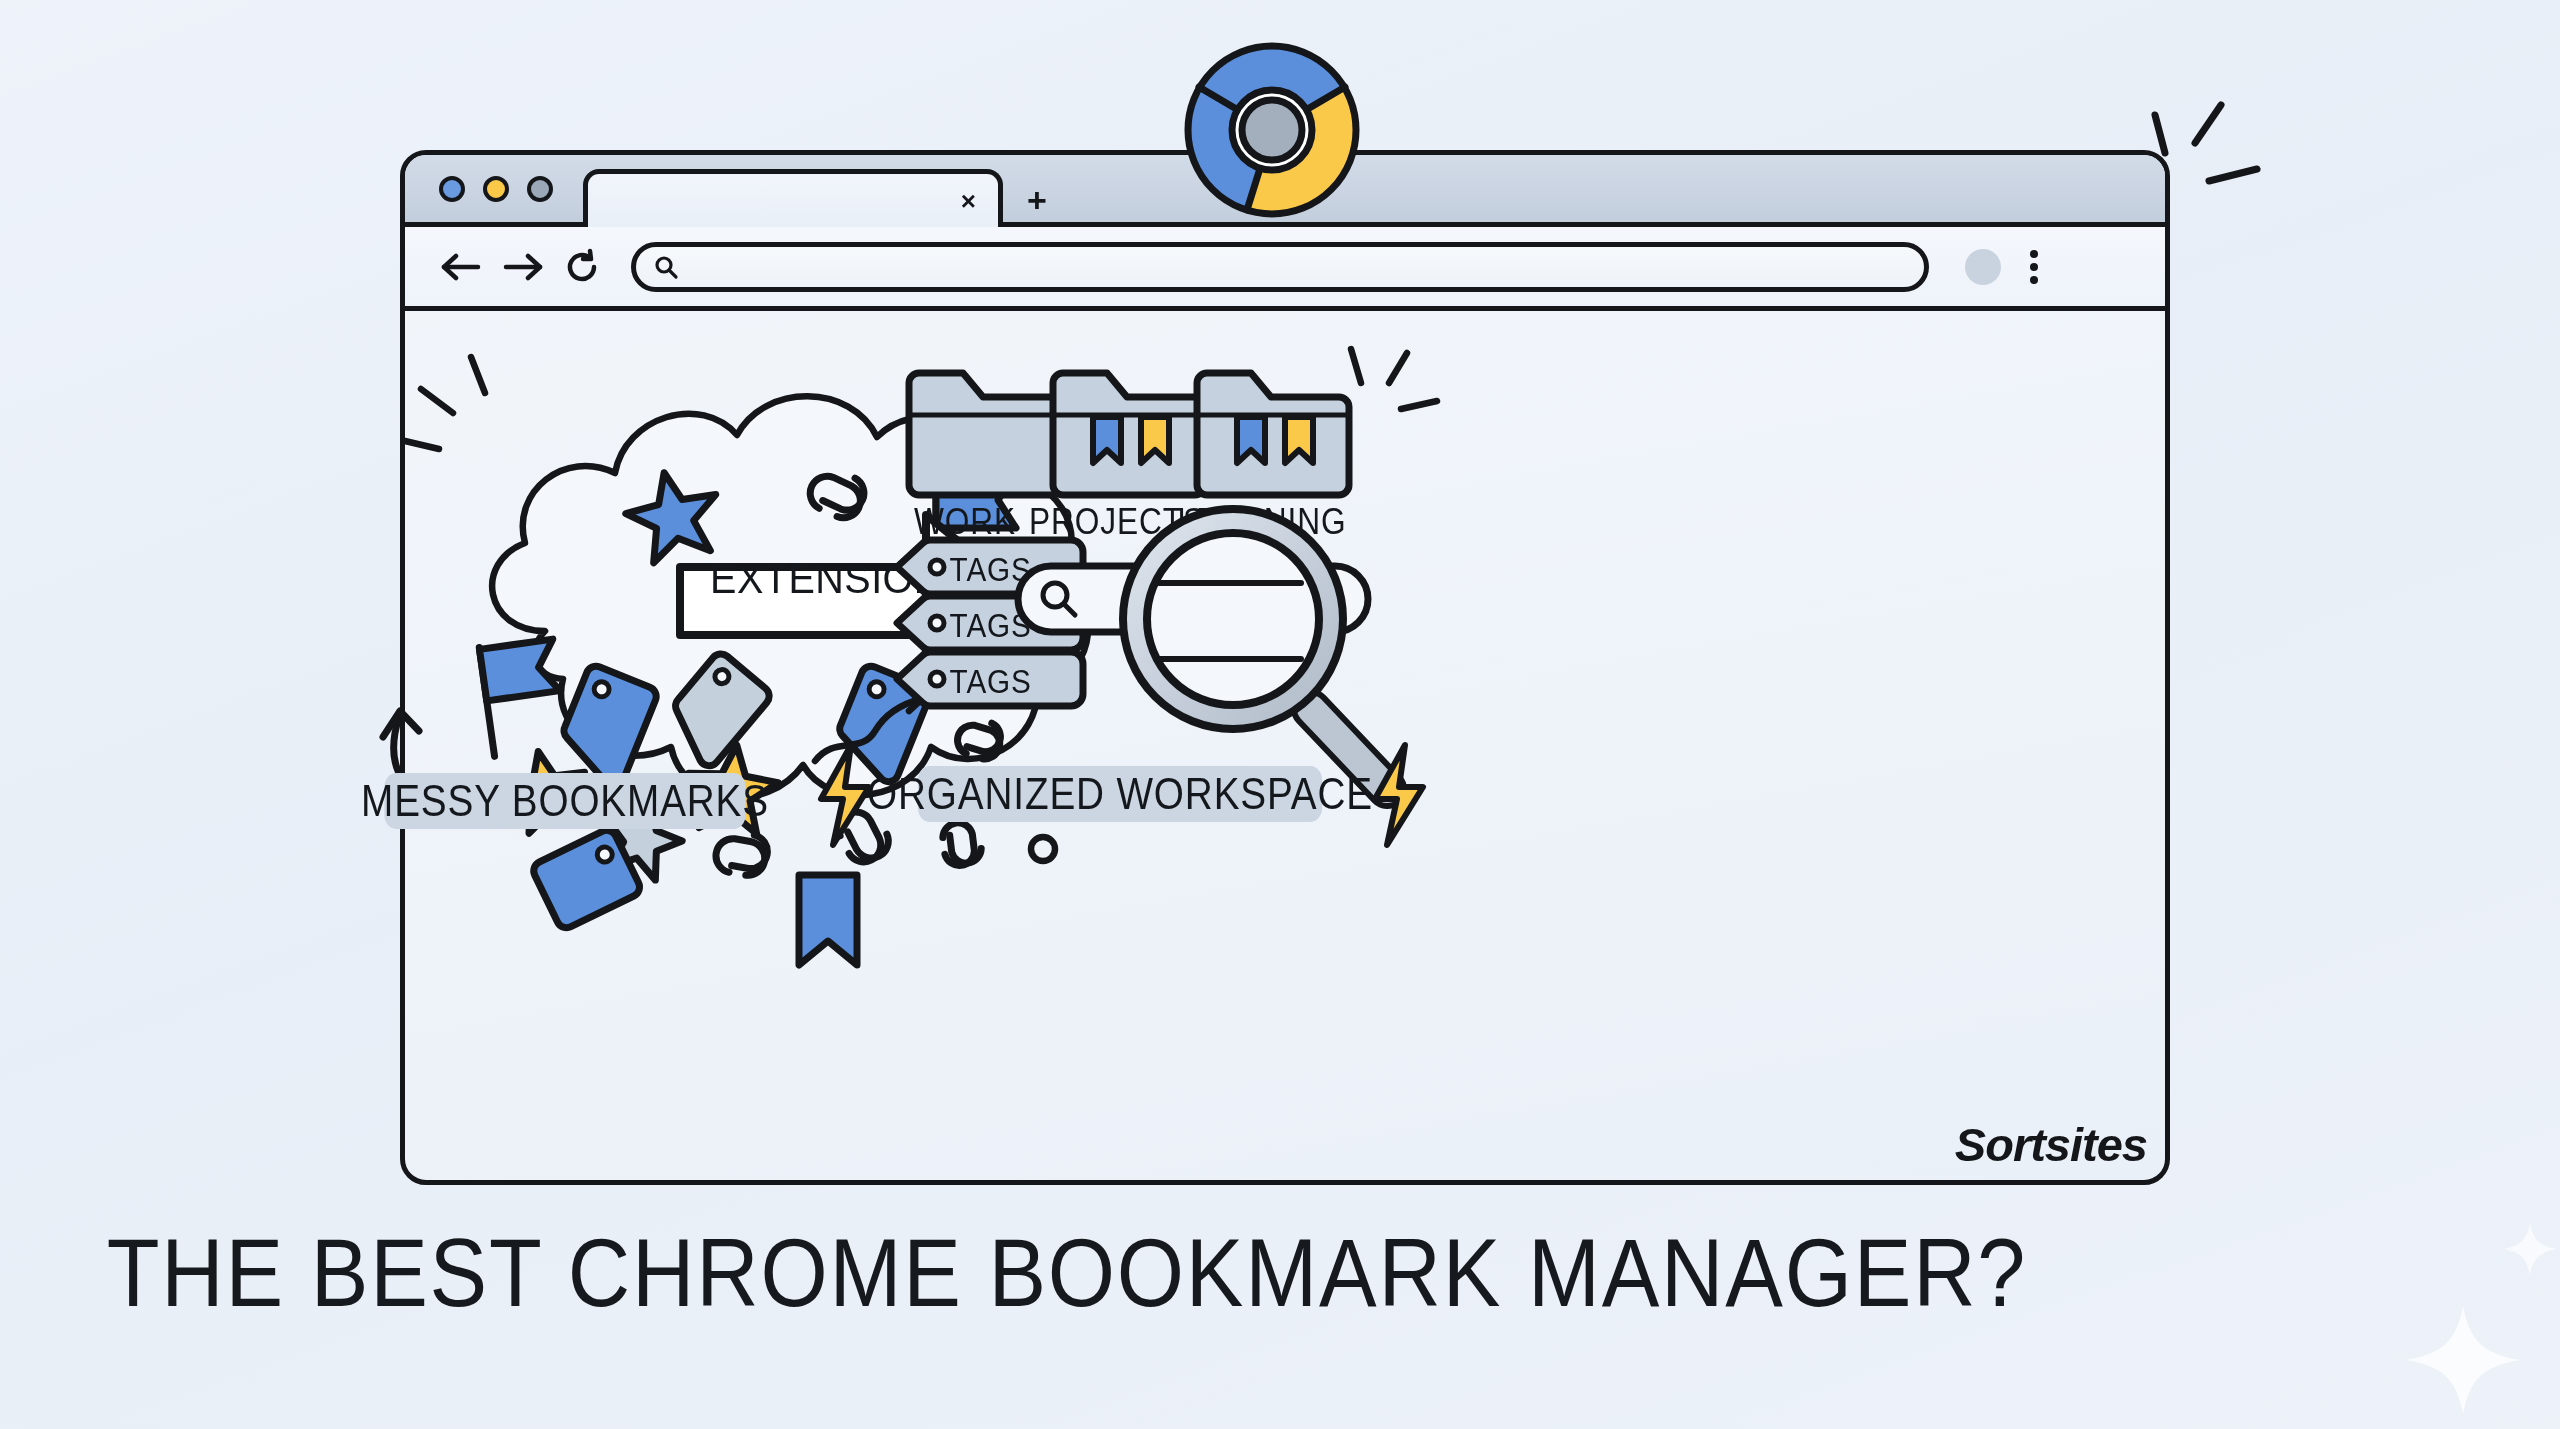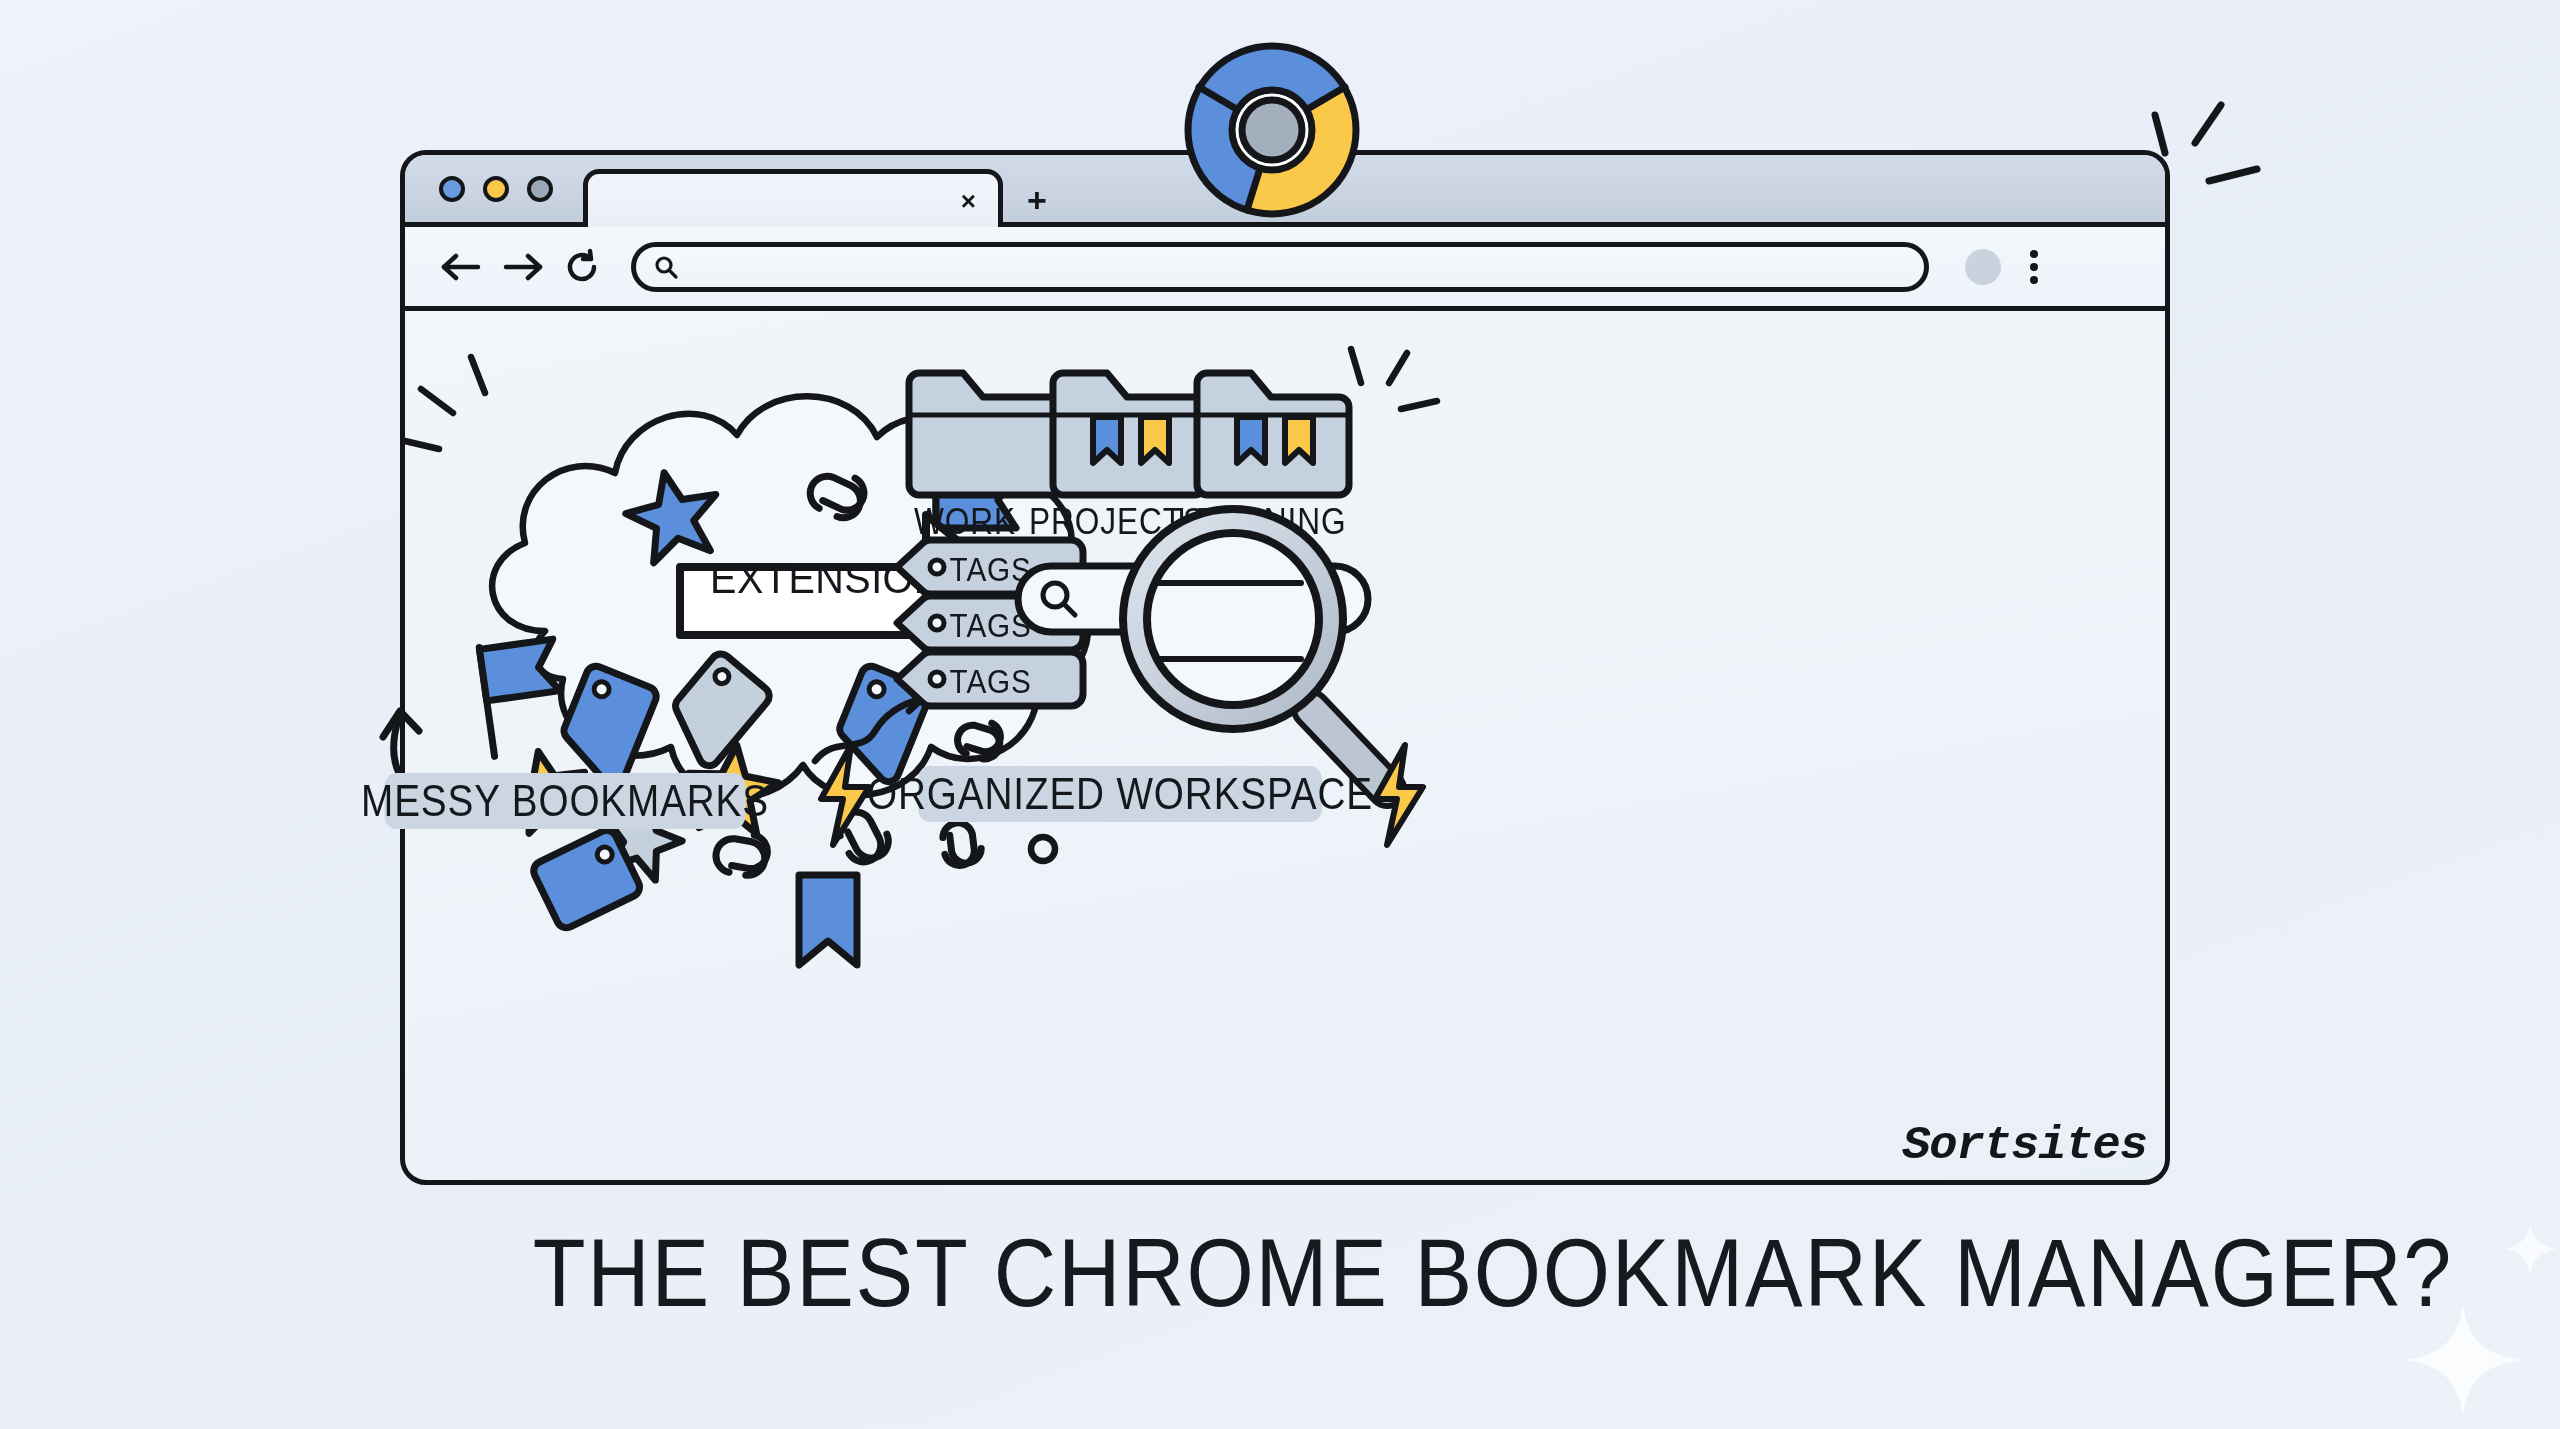--- a/index.html
+++ b/index.html
@@ -228,35 +228,35 @@
     letter-spacing: 0.5px;
     transform: scaleX(0.92);
     white-space: nowrap;
   }
 
   
   #brand-signature {
     position: absolute;
     right: 18px;
     bottom: 8px;
-    font-family: Liberation Mono, monospace;
+    font-family: Liberation Sans, sans-serif;
     font-style: italic;
     font-size: 47px;
     font-weight: bold;
     color: #141619;
     letter-spacing: -1px;
   }
 
   
   #headline {
     position: absolute;
     left: 0;
     top: 1218px;
     width: 2560px;
-    text-align: right;
+    text-align: left;
     font-family: "Liberation Sans Narrow", "Liberation Sans", sans-serif;
     font-size: 96px;
     letter-spacing: 2px;
     color: #16191d;
     white-space: nowrap;
   }
   #headline span { display: inline-block; transform: scaleX(0.9); }
 
   .svg-layer {
     position: absolute;

